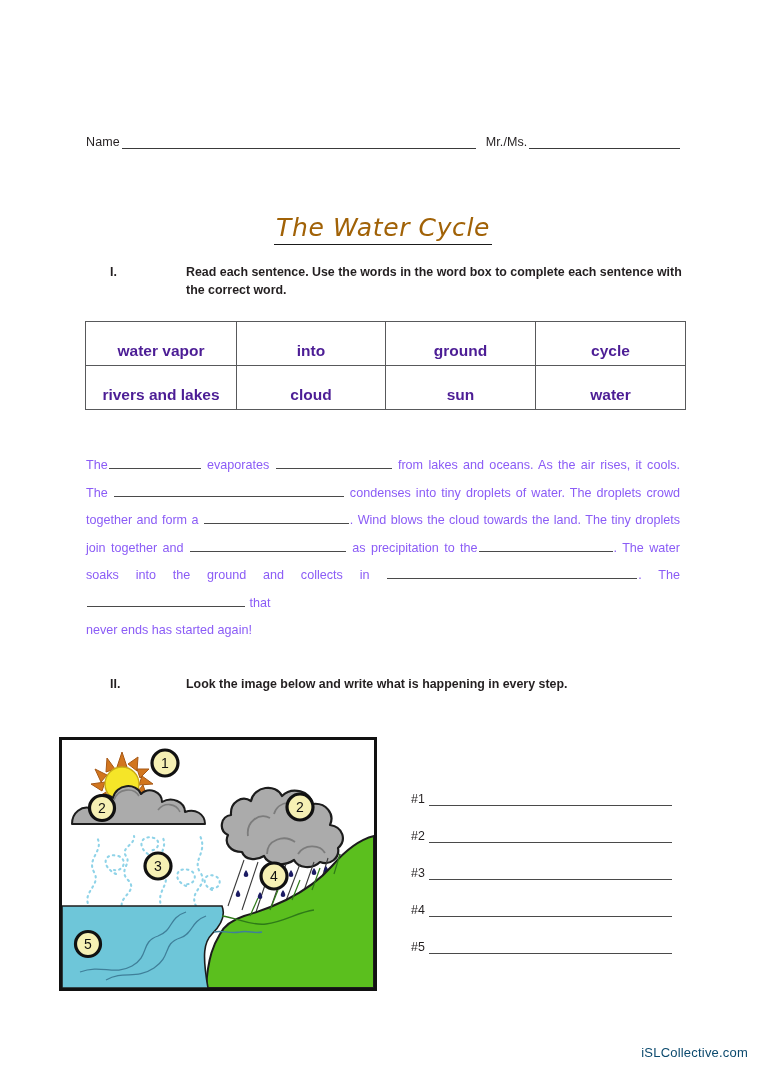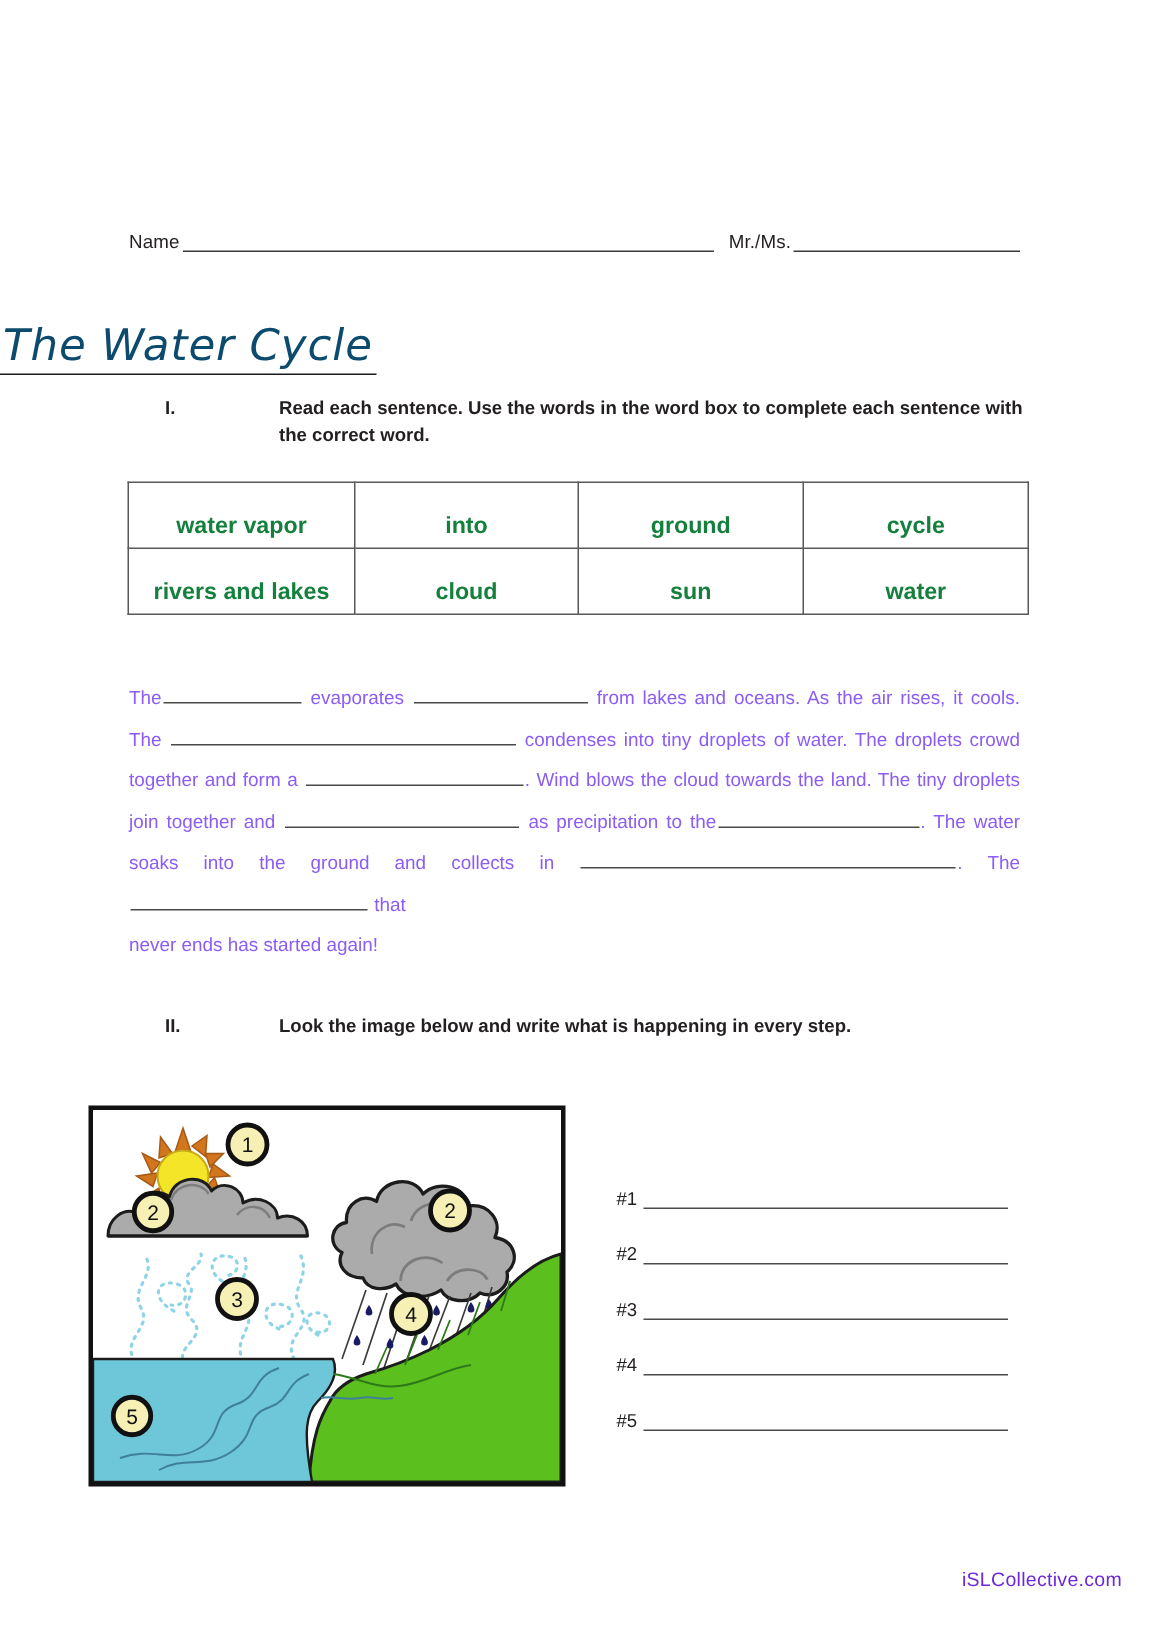--- a/index.html
+++ b/index.html
@@ -16,24 +16,22 @@
 
   .page { position: absolute; left: 0; top: 0; width: 766px; height: 1084px; }
 
   
   .hdr-row {
     position: absolute;
     left: 86px;
     width: 596px;
     height: 20px;
     display: flex;
-    align-items: flex-end;
     font-size: 12.5px;
     letter-spacing: .1px;
-    margin-top: 12px;
   }
   .hdr-row .lbl { white-space: pre; line-height: 1; padding-bottom: 1px; }
   .hdr-row .rule {
     flex: 0 0 auto;
     border-bottom: 1.3px solid #3a3a3a;
     height: 13px;
     margin-left: 2px;
   }
   #hdr-name { top: 136px; }
   #hdr-date { top: 174px; }
@@ -41,27 +39,27 @@
   .rule-mrms  { width: 151px; }
   .rule-date  { width: 348px; }
   .rule-grade { width: 143px; }
   .hdr-gap { width: 10px; }
 
   
   #title {
     position: absolute;
     left: 0; top: 213px;
     width: 766px;
-    text-align: left;
+    text-align: center;
     font-family: "DejaVu Sans", sans-serif;
     font-style: italic;
-    font-size: 29px;
+    font-size: 25px;
     font-weight: 400;
     letter-spacing: .6px;
-    color: #0c4a6e;
+    color: #a16207;
   }
   #title span {
     border-bottom: 1.6px solid #1a1a1a;
     padding: 0 2px 2px 2px;
   }
 
   
   .section-head {
     position: absolute;
     font-size: 12.4px;
@@ -83,21 +81,21 @@
     table-layout: fixed;
   }
   #wordbox td {
     border: 1.1px solid #58595b;
     height: 44px;
     vertical-align: bottom;
     text-align: center;
     padding: 0 4px 5px 4px;
     font-size: 15.5px;
     font-weight: bold;
-    color: #15803d;
+    color: #4c1d95;
   }
   #wordbox col.c1 { width: 151px; }
   #wordbox col.c2 { width: 149px; }
   #wordbox col.c3 { width: 150px; }
   #wordbox col.c4 { width: 150px; }
 
   
   #cloze {
     position: absolute;
     left: 86px; top: 452px;
@@ -150,21 +148,21 @@
   #ans2 { top: 825px; }
   #ans3 { top: 862px; }
   #ans4 { top: 899px; }
   #ans5 { top: 936px; }
 
   
   #footer {
     position: absolute;
     right: 18px; bottom: 24px;
     font-size: 13px;
-    color: #6d28d9;
+    color: #0c4a6e;
     letter-spacing: .2px;
   }
 </style>
 </head>
 <body>
 
 <div class="page">
 
   <div class="hdr-row" id="hdr-name">
     <span class="lbl">Name</span>

